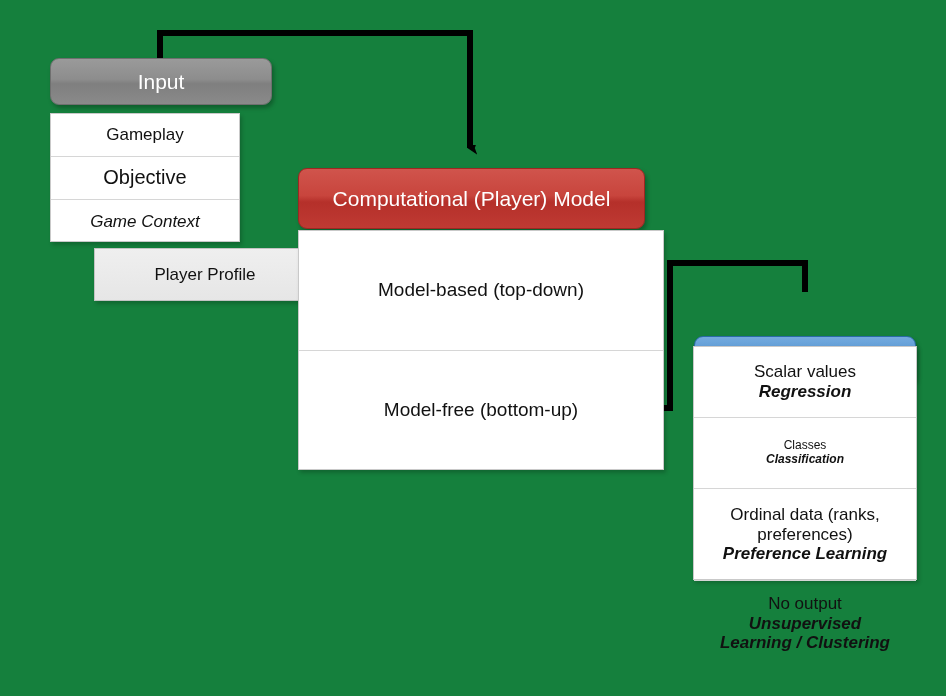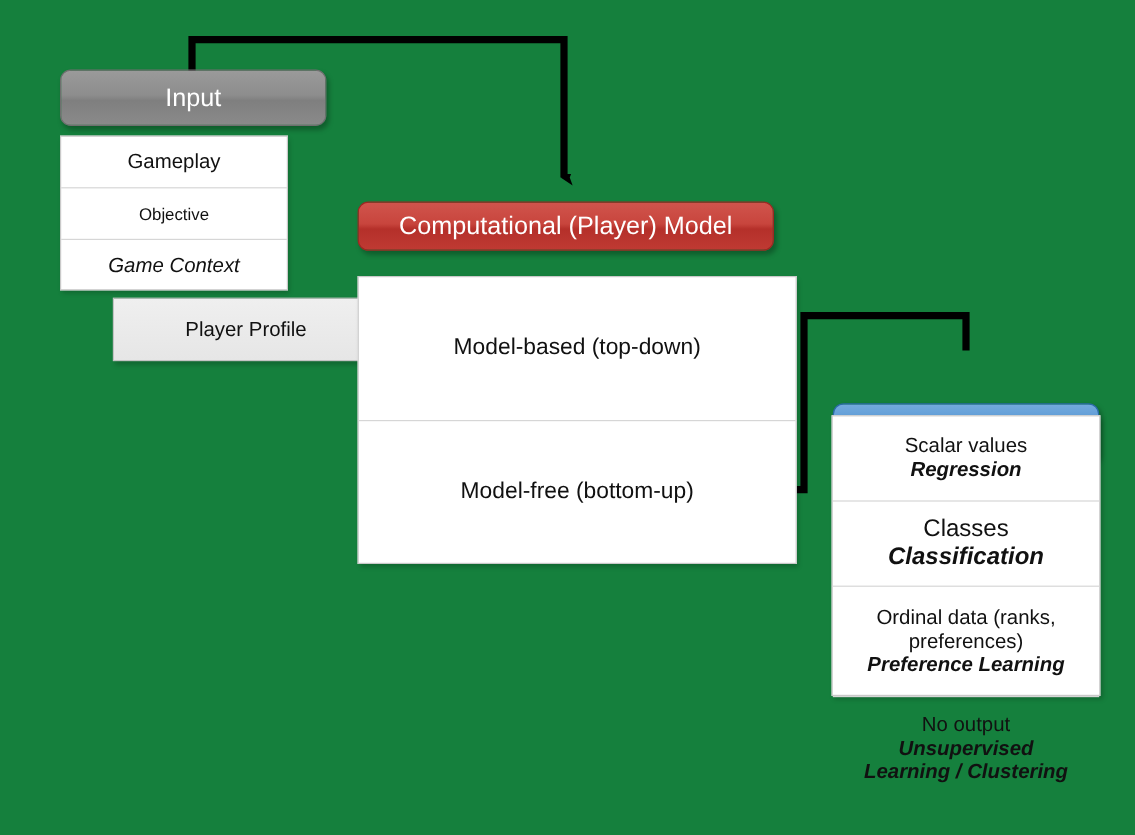--- a/index.html
+++ b/index.html
@@ -114,33 +114,33 @@
   </svg>
 
   <div class="pill pill-gray" style="left:50px; top:58px; width:222px; height:47px; font-size:21px;">
     <span>Input</span>
   </div>
 
   <div class="card" style="left:50px; top:113px; width:190px; height:129px;">
     <div class="row" style="height:43px; font-size:17px;">
       <span class="row-line">Gameplay</span>
     </div>
-    <div class="row" style="height:43px; font-size:14px;">
+    <div class="row" style="height:43px; font-size:20px;">
       <span class="row-line">Objective</span>
     </div>
     <div class="row" style="height:43px; font-size:17px;font-style:italic;">
       <span class="row-line">Game Context</span>
     </div>
   </div>
 
   <div class="graybox" style="left:50px; top:248px; width:222px; height:53px; font-size:17px;">
     <span>Player Profile</span>
   </div>
 
-  <div class="pill pill-red" style="left:298px; top:168px; width:347px; height:41px; font-size:21px;">
+  <div class="pill pill-red" style="left:298px; top:168px; width:347px; height:61px; font-size:21px;">
     <span>Computational (Player) Model</span>
   </div>
 
   <div class="card" style="left:298px; top:230px; width:366px; height:240px;">
     <div class="row" style="height:120px; font-size:19px;">
       <span class="row-line">Model-based (top-down)</span>
     </div>
     <div class="row" style="height:119px; font-size:19px;">
       <span class="row-line">Model-free (bottom-up)</span>
     </div>
@@ -150,21 +150,21 @@
     <span>Output</span>
   </div>
 
   <div class="card" style="left:693px; top:346px; width:224px; height:234px;">
 
     <div class="row" style="height:71px; font-size:17px;">
       <span class="row-line">Scalar values</span>
       <span class="row-line em">Regression</span>
     </div>
 
-    <div class="row" style="height:71px; font-size:20px;text-align:right;">
+    <div class="row" style="height:71px; font-size:12px;text-align:right;">
       <span class="row-line">Classes</span>
       <span class="row-line em">Classification</span>
     </div>
 
     <div class="row" style="height:92px; font-size:17px;">
       <span class="row-line">Ordinal data (ranks,</span>
       <span class="row-line">preferences)</span>
       <span class="row-line em">Preference Learning</span>
     </div>
 

